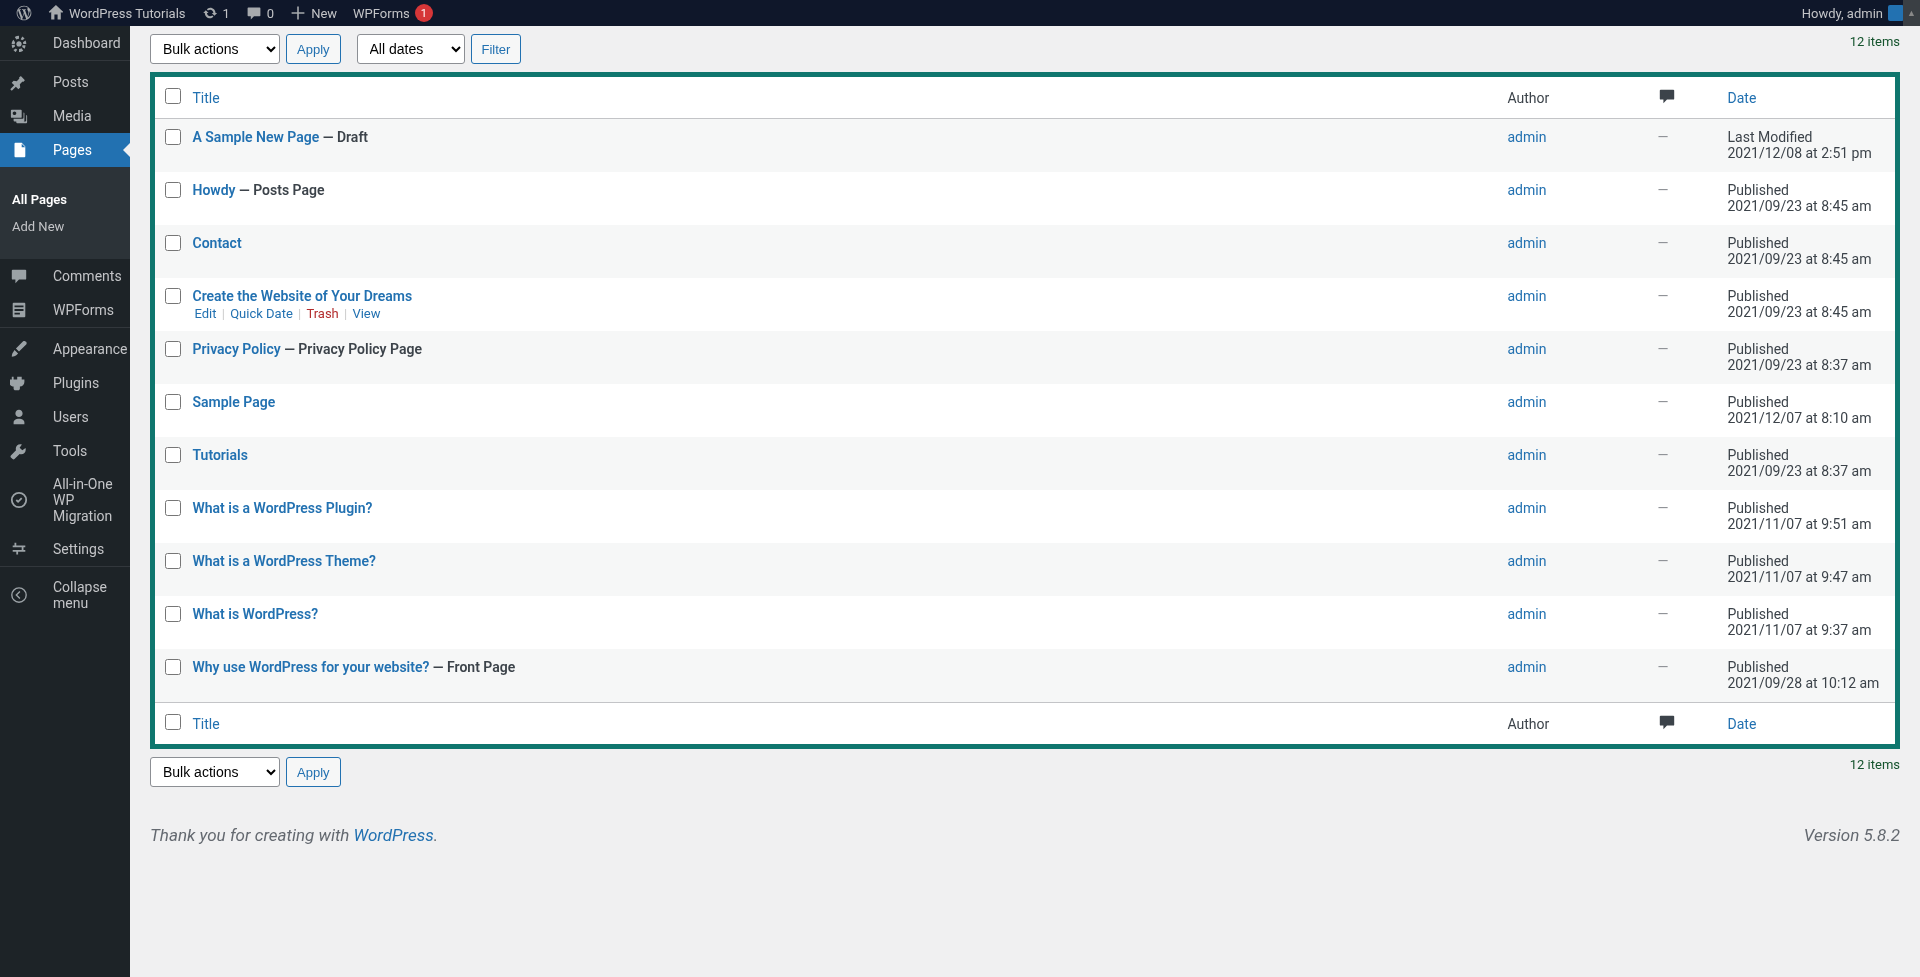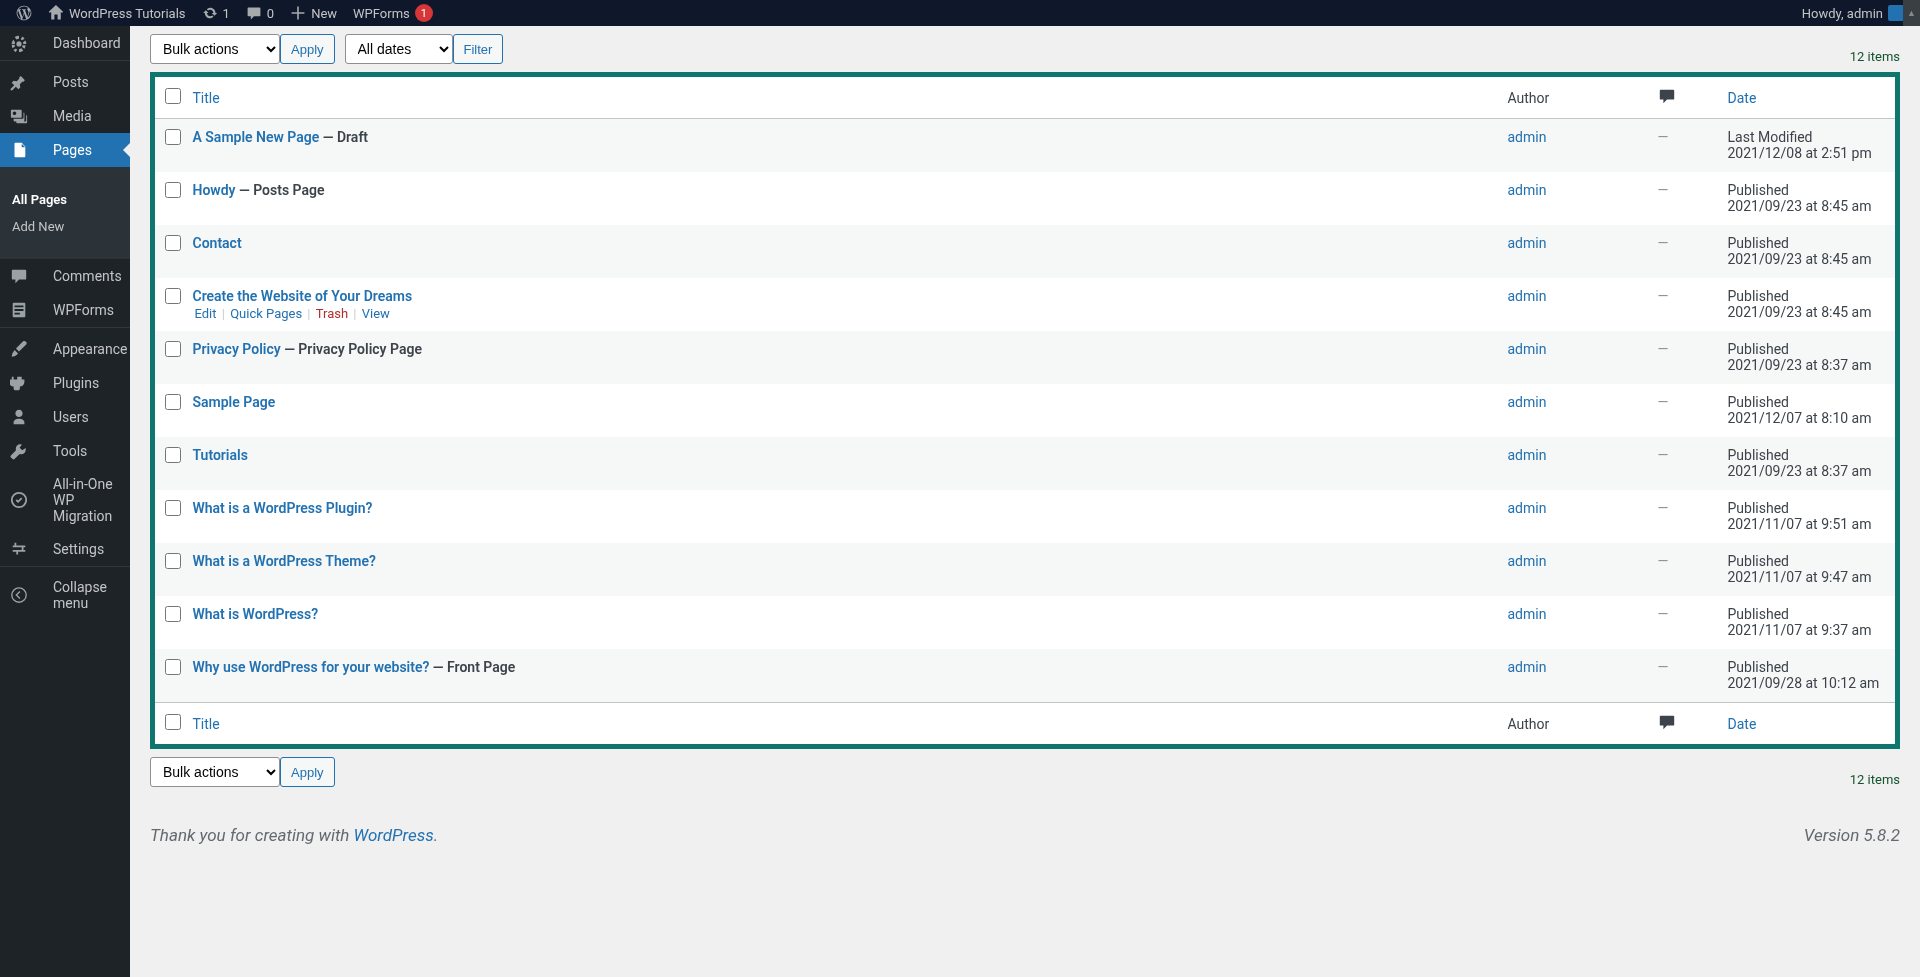--- a/index.html
+++ b/index.html
@@ -24,21 +24,21 @@
 #sidebar .icon{width:18px;height:18px;display:inline-flex;align-items:center;justify-content:center}
 #sidebar svg{width:18px;height:18px;fill:rgba(240,246,252,0.6)}
 #sidebar .menu-item.current svg{fill:#fff}
 #sidebar .submenu{background:#2c3338;padding:19px 0}
 #sidebar .submenu-item{padding:6px 12px;font-size:13px;color:#c3c4c7;cursor:pointer}
 #sidebar .submenu-item.current{color:#fff;font-weight:600}
 .separator{height:5px;border-top:1px solid #32373c;margin:0}
 
 
 #content{margin-left:130px;margin-top:26px;padding:0 20px 40px}
-.tablenav{display:flex;align-items:flex-end;padding:8px 0;}
+.tablenav{display:flex;align-items:flex-start;padding:8px 0;gap:6px}
 .tablenav select{height:30px;border:1px solid #8c8f94;border-radius:3px;padding:0 24px 0 8px;font-size:14px;background:#fff;min-width:100px}
 .button{height:30px;border:1px solid #2271b1;border-radius:3px;background:#f6f7f7;color:#2271b1;padding:0 10px;font-size:13px;cursor:pointer}
 .items-count{margin-left:auto;color:#14532d;font-size:13px;}
 
 
 .wp-list-table{width:100%;border-collapse:collapse;border:5px solid #0f766e;background:#fff}
 .wp-list-table thead th,.wp-list-table tfoot th{text-align:left;font-weight:400;padding:10px;border-bottom:1px solid #c3c4c7;font-size:14px}
 .wp-list-table tfoot th{border-top:1px solid #c3c4c7;border-bottom:none}
 .wp-list-table th a{color:#2271b1}
 .wp-list-table .check-column{width:30px;padding:10px 0 10px 10px}
@@ -263,21 +263,21 @@
         </tr>
         <tr>
           <td class="check-column"><input type="checkbox" style=""></td>
           <td><a class="row-title">Contact</a><span class="post-state"></span><div class="row-actions"><a>Edit</a> | <a>Quick Edit</a> | <span class="trash"><a>Trash</a></span> | <a>View</a></div></td>
           <td class="col-author"><a>admin</a></td>
           <td class="col-comments dash">—</td>
           <td class="col-date"><span class="date-status">Published</span>2021/09/23 at 8:45 am</td>
         </tr>
         <tr>
           <td class="check-column"><input type="checkbox" style=""></td>
-          <td><a class="row-title">Create the Website of Your Dreams</a><span class="post-state"></span><div class="row-actions shown"><a>Edit</a> | <a>Quick Pages</a> | <span class="trash"><a>Trash</a></span> | <a>View</a></div></td>
+          <td><a class="row-title">Create the Website of Your Dreams</a><span class="post-state"></span><div class="row-actions shown"><a>Edit</a> | <a>Quick Date</a> | <span class="trash"><a>Trash</a></span> | <a>View</a></div></td>
           <td class="col-author"><a>admin</a></td>
           <td class="col-comments dash">—</td>
           <td class="col-date"><span class="date-status">Published</span>2021/09/23 at 8:45 am</td>
         </tr>
         <tr>
           <td class="check-column"><input type="checkbox" style=""></td>
           <td><a class="row-title">Privacy Policy</a><span class="post-state"> — Privacy Policy Page</span><div class="row-actions"><a>Edit</a> | <a>Quick Edit</a> | <span class="trash"><a>Trash</a></span> | <a>View</a></div></td>
           <td class="col-author"><a>admin</a></td>
           <td class="col-comments dash">—</td>
           <td class="col-date"><span class="date-status">Published</span>2021/09/23 at 8:37 am</td>

